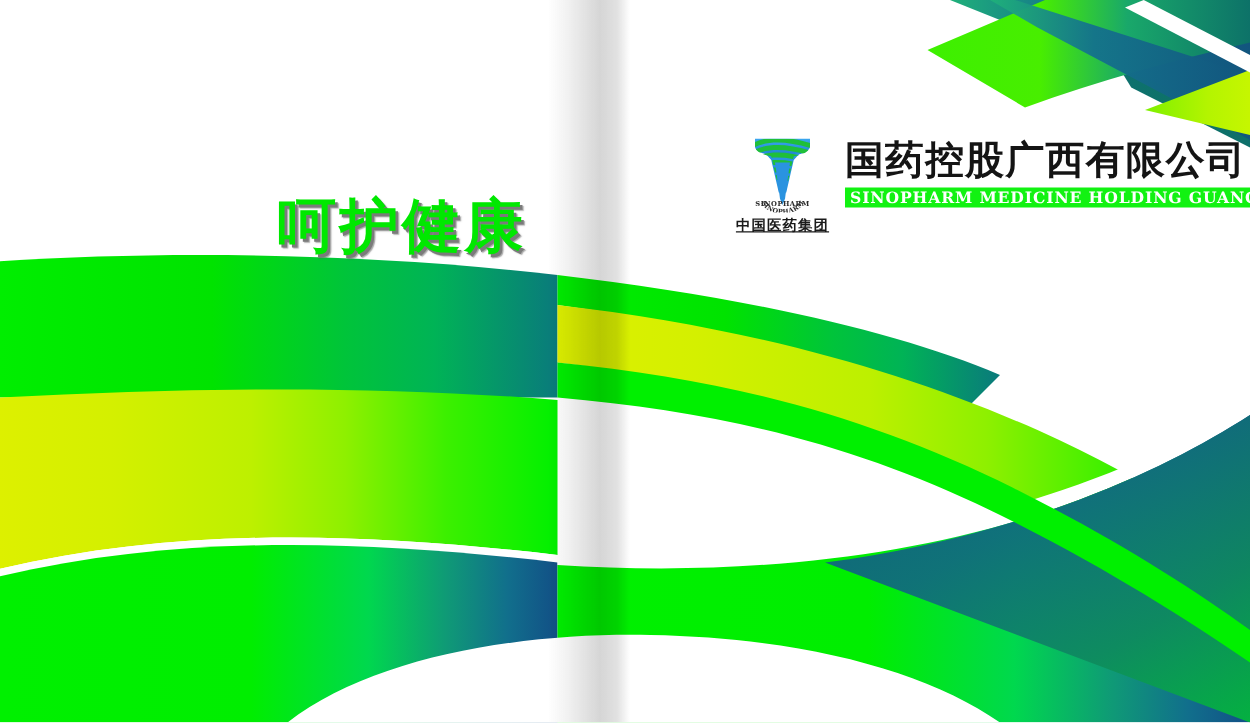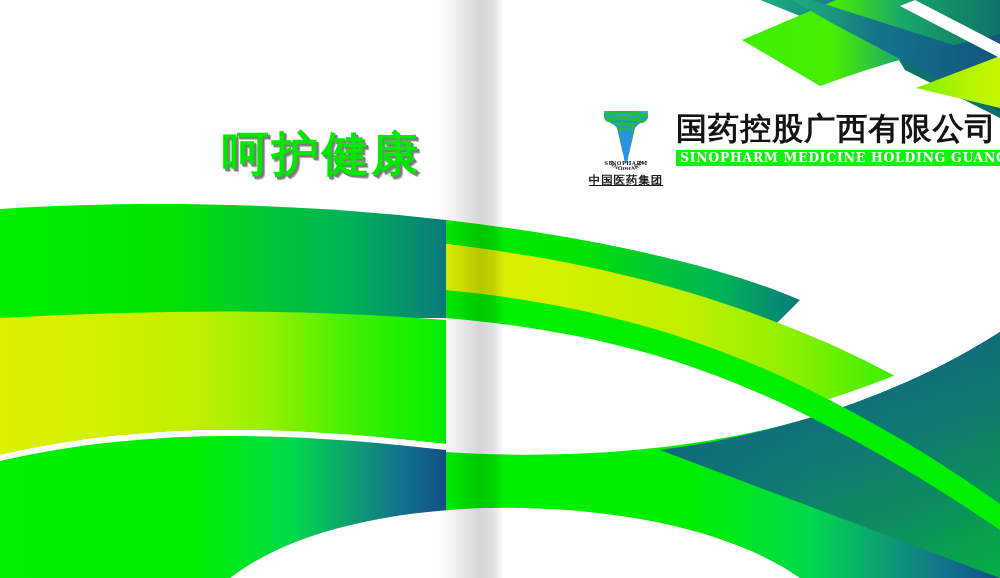--- a/index.html
+++ b/index.html
@@ -38,21 +38,21 @@
        3px 3px 1px rgba(90,90,90,0.55);
     line-height: 1;
   }
   #slogan-line-1 {
     left: 82px;
     top: 96px;
     font-size: 47px;
   }
   #slogan-line-2 {
     left: 222px;
-    top: 130px;
+    top: 158px;
     font-size: 47px;
   }
 
   
   #company-lockup {
     position: absolute;
     left: 578px;
     top: 100px;
     z-index: 6;
     display: flex;

